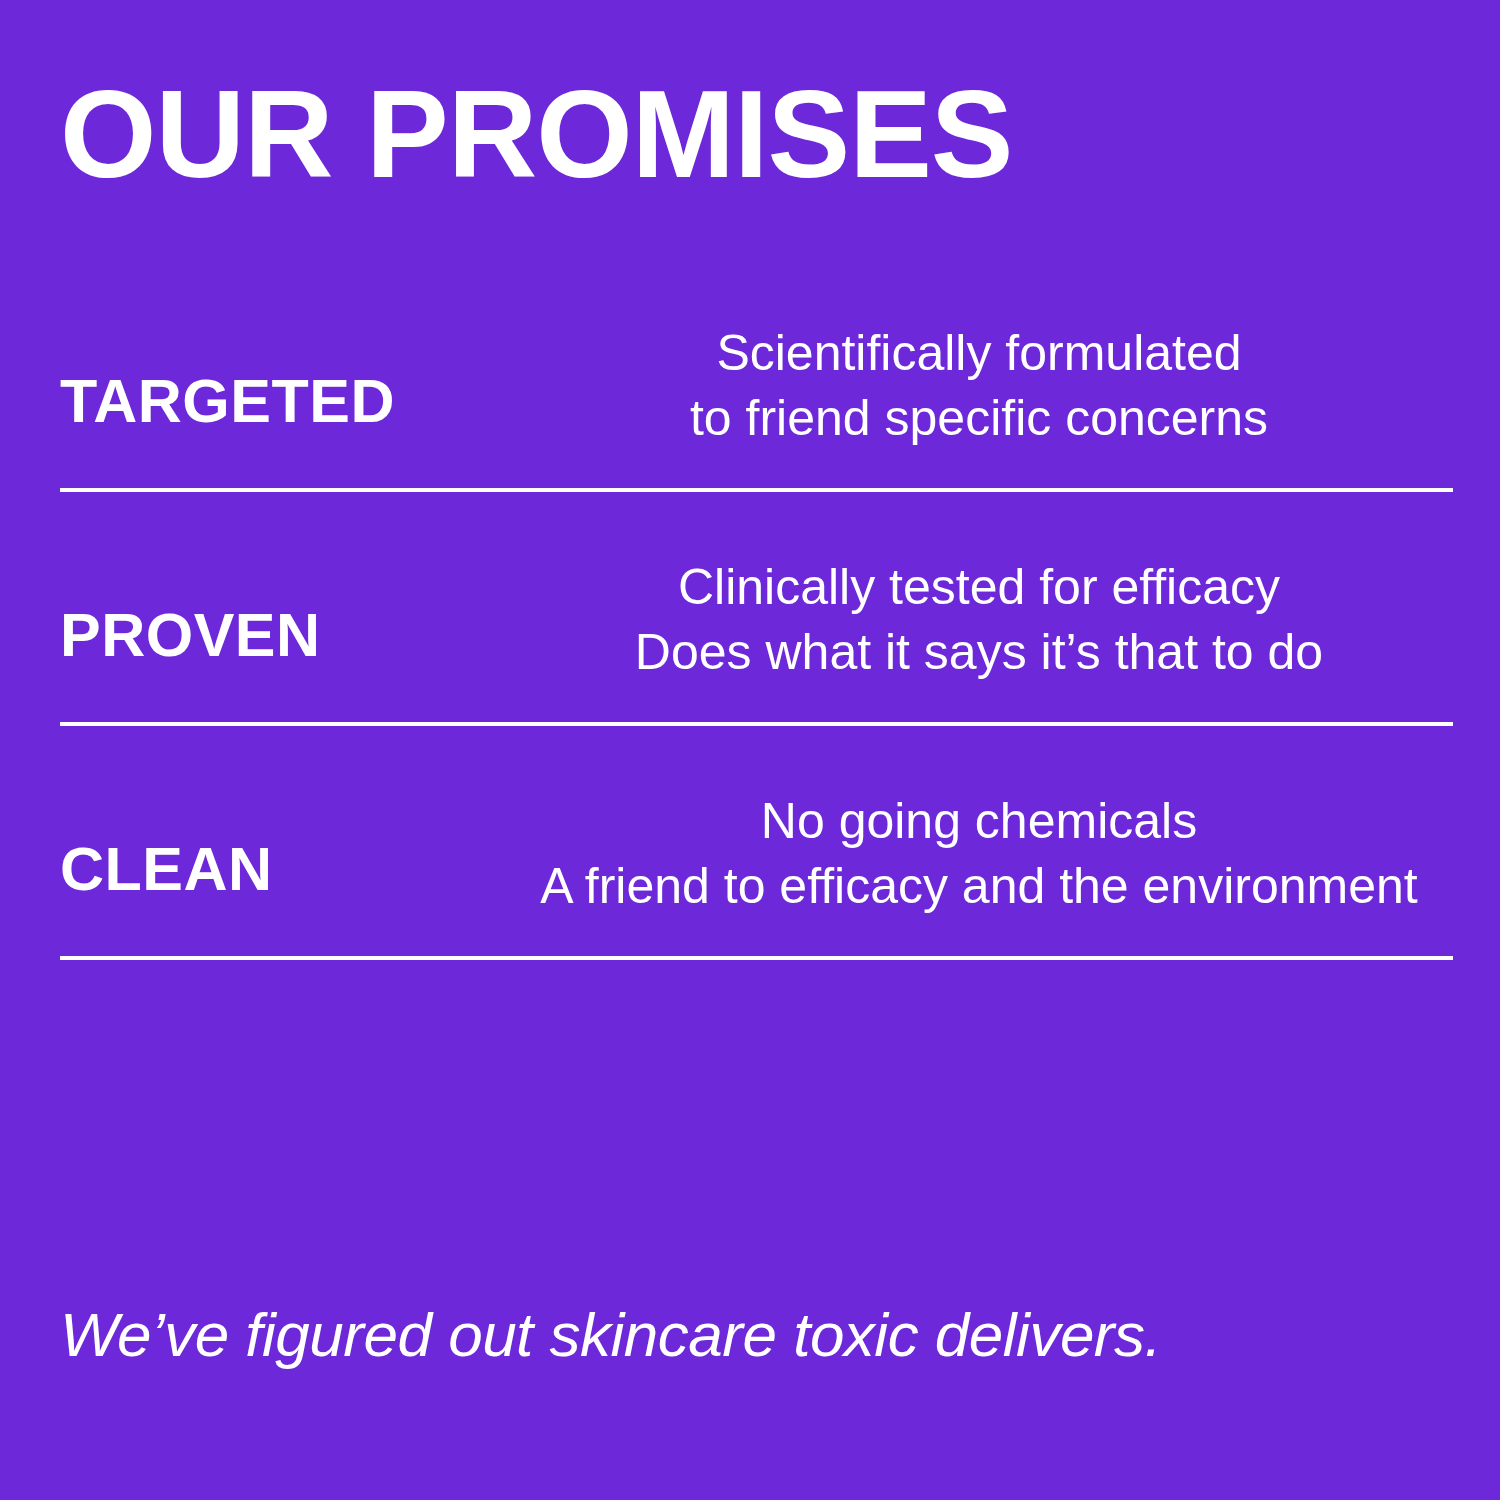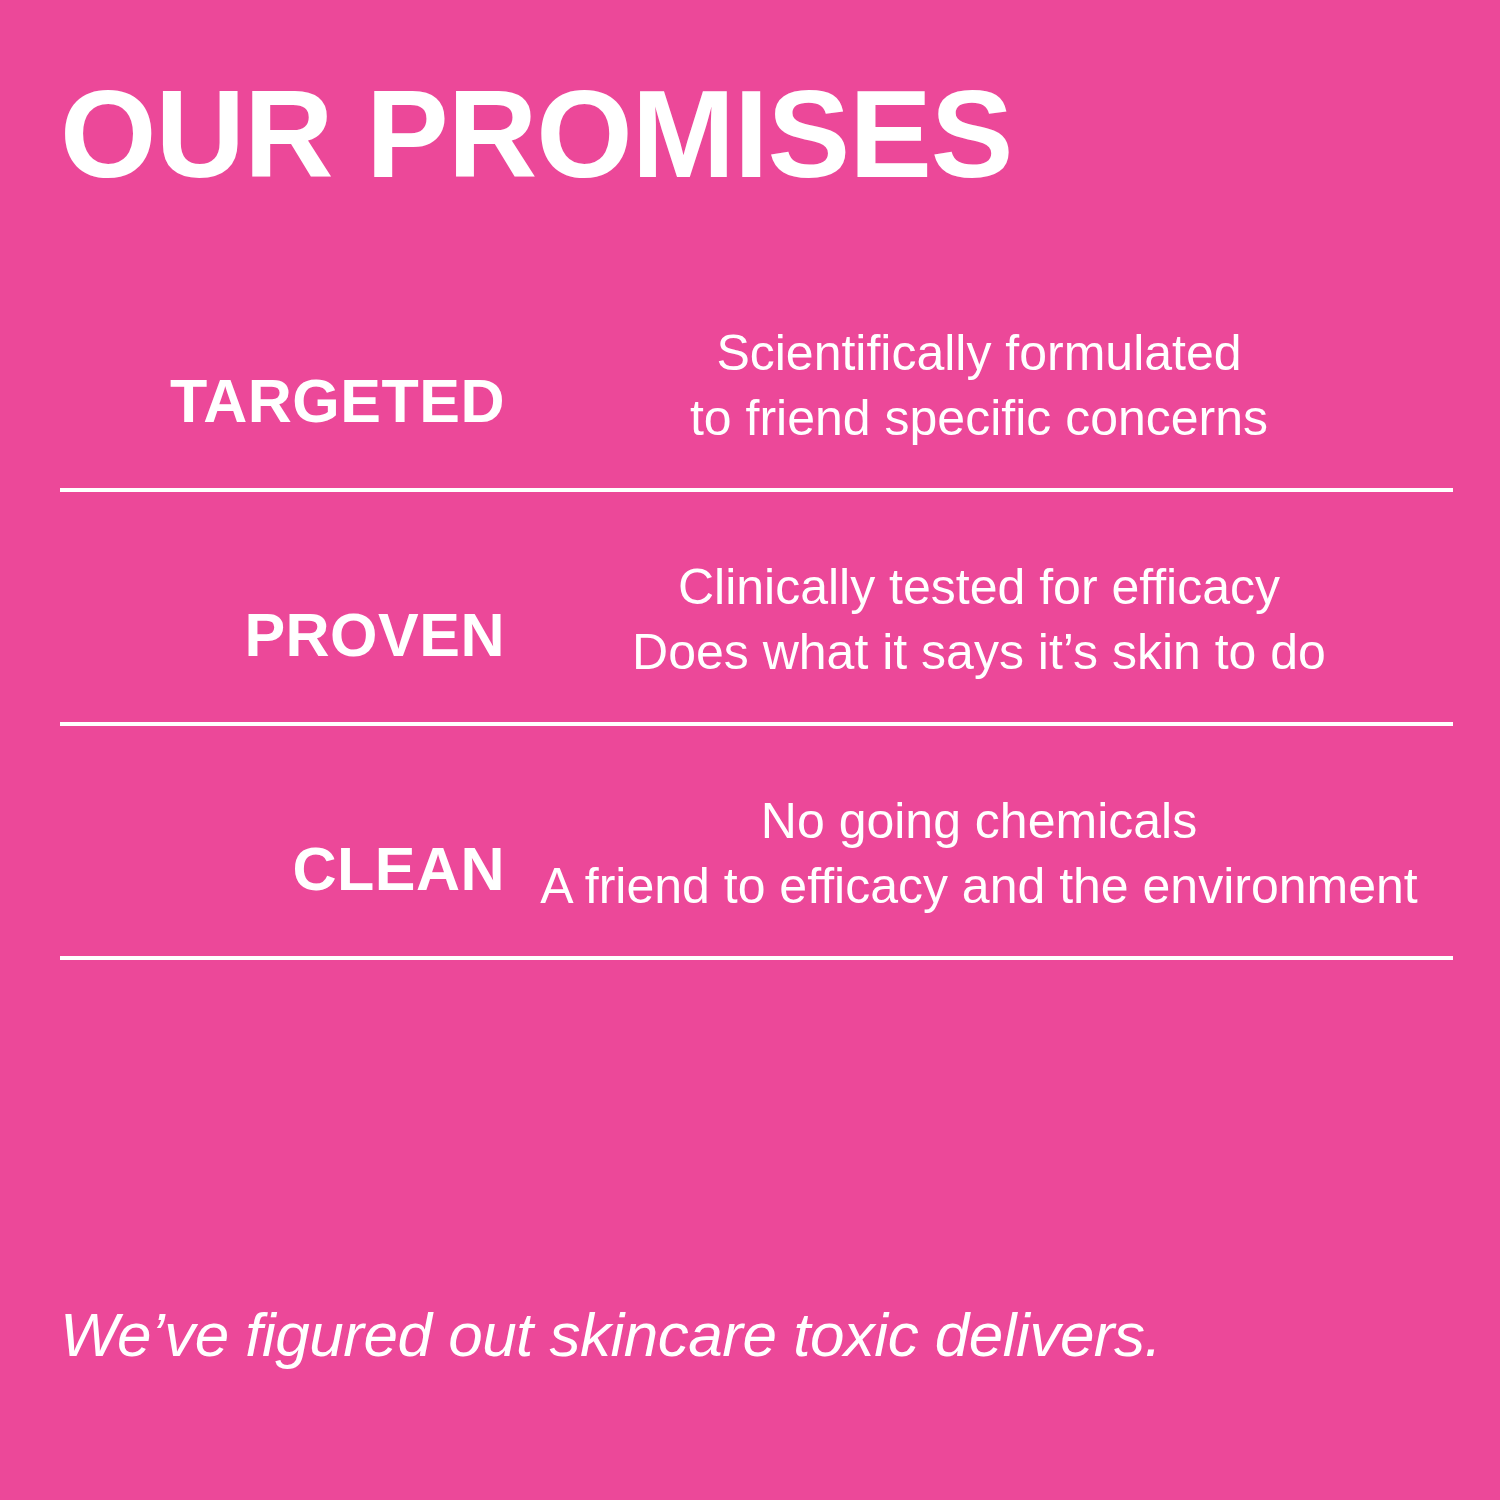--- a/index.html
+++ b/index.html
@@ -64,21 +64,20 @@
   .promise-label {
     flex: 0 0 445px;
     font-family: "Liberation Sans", sans-serif;
     font-weight: 700;
     font-size: 61px;
     line-height: 1;
     letter-spacing: 0.5px;
     color: #ffffff;
     white-space: nowrap;
     padding-bottom: 60px;
-    text-align: right;
   }
 
   .promise-desc {
     flex: 1 1 auto;
     font-family: "Liberation Sans", sans-serif;
     font-weight: 400;
     font-size: 50px;
     line-height: 1.29;
     color: #ffffff;
     padding-bottom: 42px;
@@ -110,21 +109,21 @@
     font-size: 62px;
     line-height: 1.1;
     letter-spacing: -0.5px;
     color: #ffffff;
     white-space: nowrap;
   }
 </style>
 </head>
 <body>
 
-<div id="poster" style="background: #ec4899;">
+<div id="poster" style="background: #6d28d9;">
 
   <div id="title">OUR PROMISES</div>
 
   <div id="promise-list">
 
     <div class="promise-row">
       <div class="promise-inner">
         <div class="promise-label">TARGETED</div>
         <div class="promise-desc">
           <span class="desc-line">Scientifically formulated</span>
@@ -132,21 +131,21 @@
         </div>
       </div>
       <div class="promise-rule" style="background: rgb(255, 255, 255);"></div>
     </div>
 
     <div class="promise-row">
       <div class="promise-inner">
         <div class="promise-label">PROVEN</div>
         <div class="promise-desc">
           <span class="desc-line">Clinically tested for efficacy</span>
-          <span class="desc-line">Does what it says it’s skin to do</span>
+          <span class="desc-line">Does what it says it’s that to do</span>
         </div>
       </div>
       <div class="promise-rule" style="background: rgb(255, 255, 255);"></div>
     </div>
 
     <div class="promise-row">
       <div class="promise-inner">
         <div class="promise-label">CLEAN</div>
         <div class="promise-desc">
           <span class="desc-line">No going chemicals</span>

